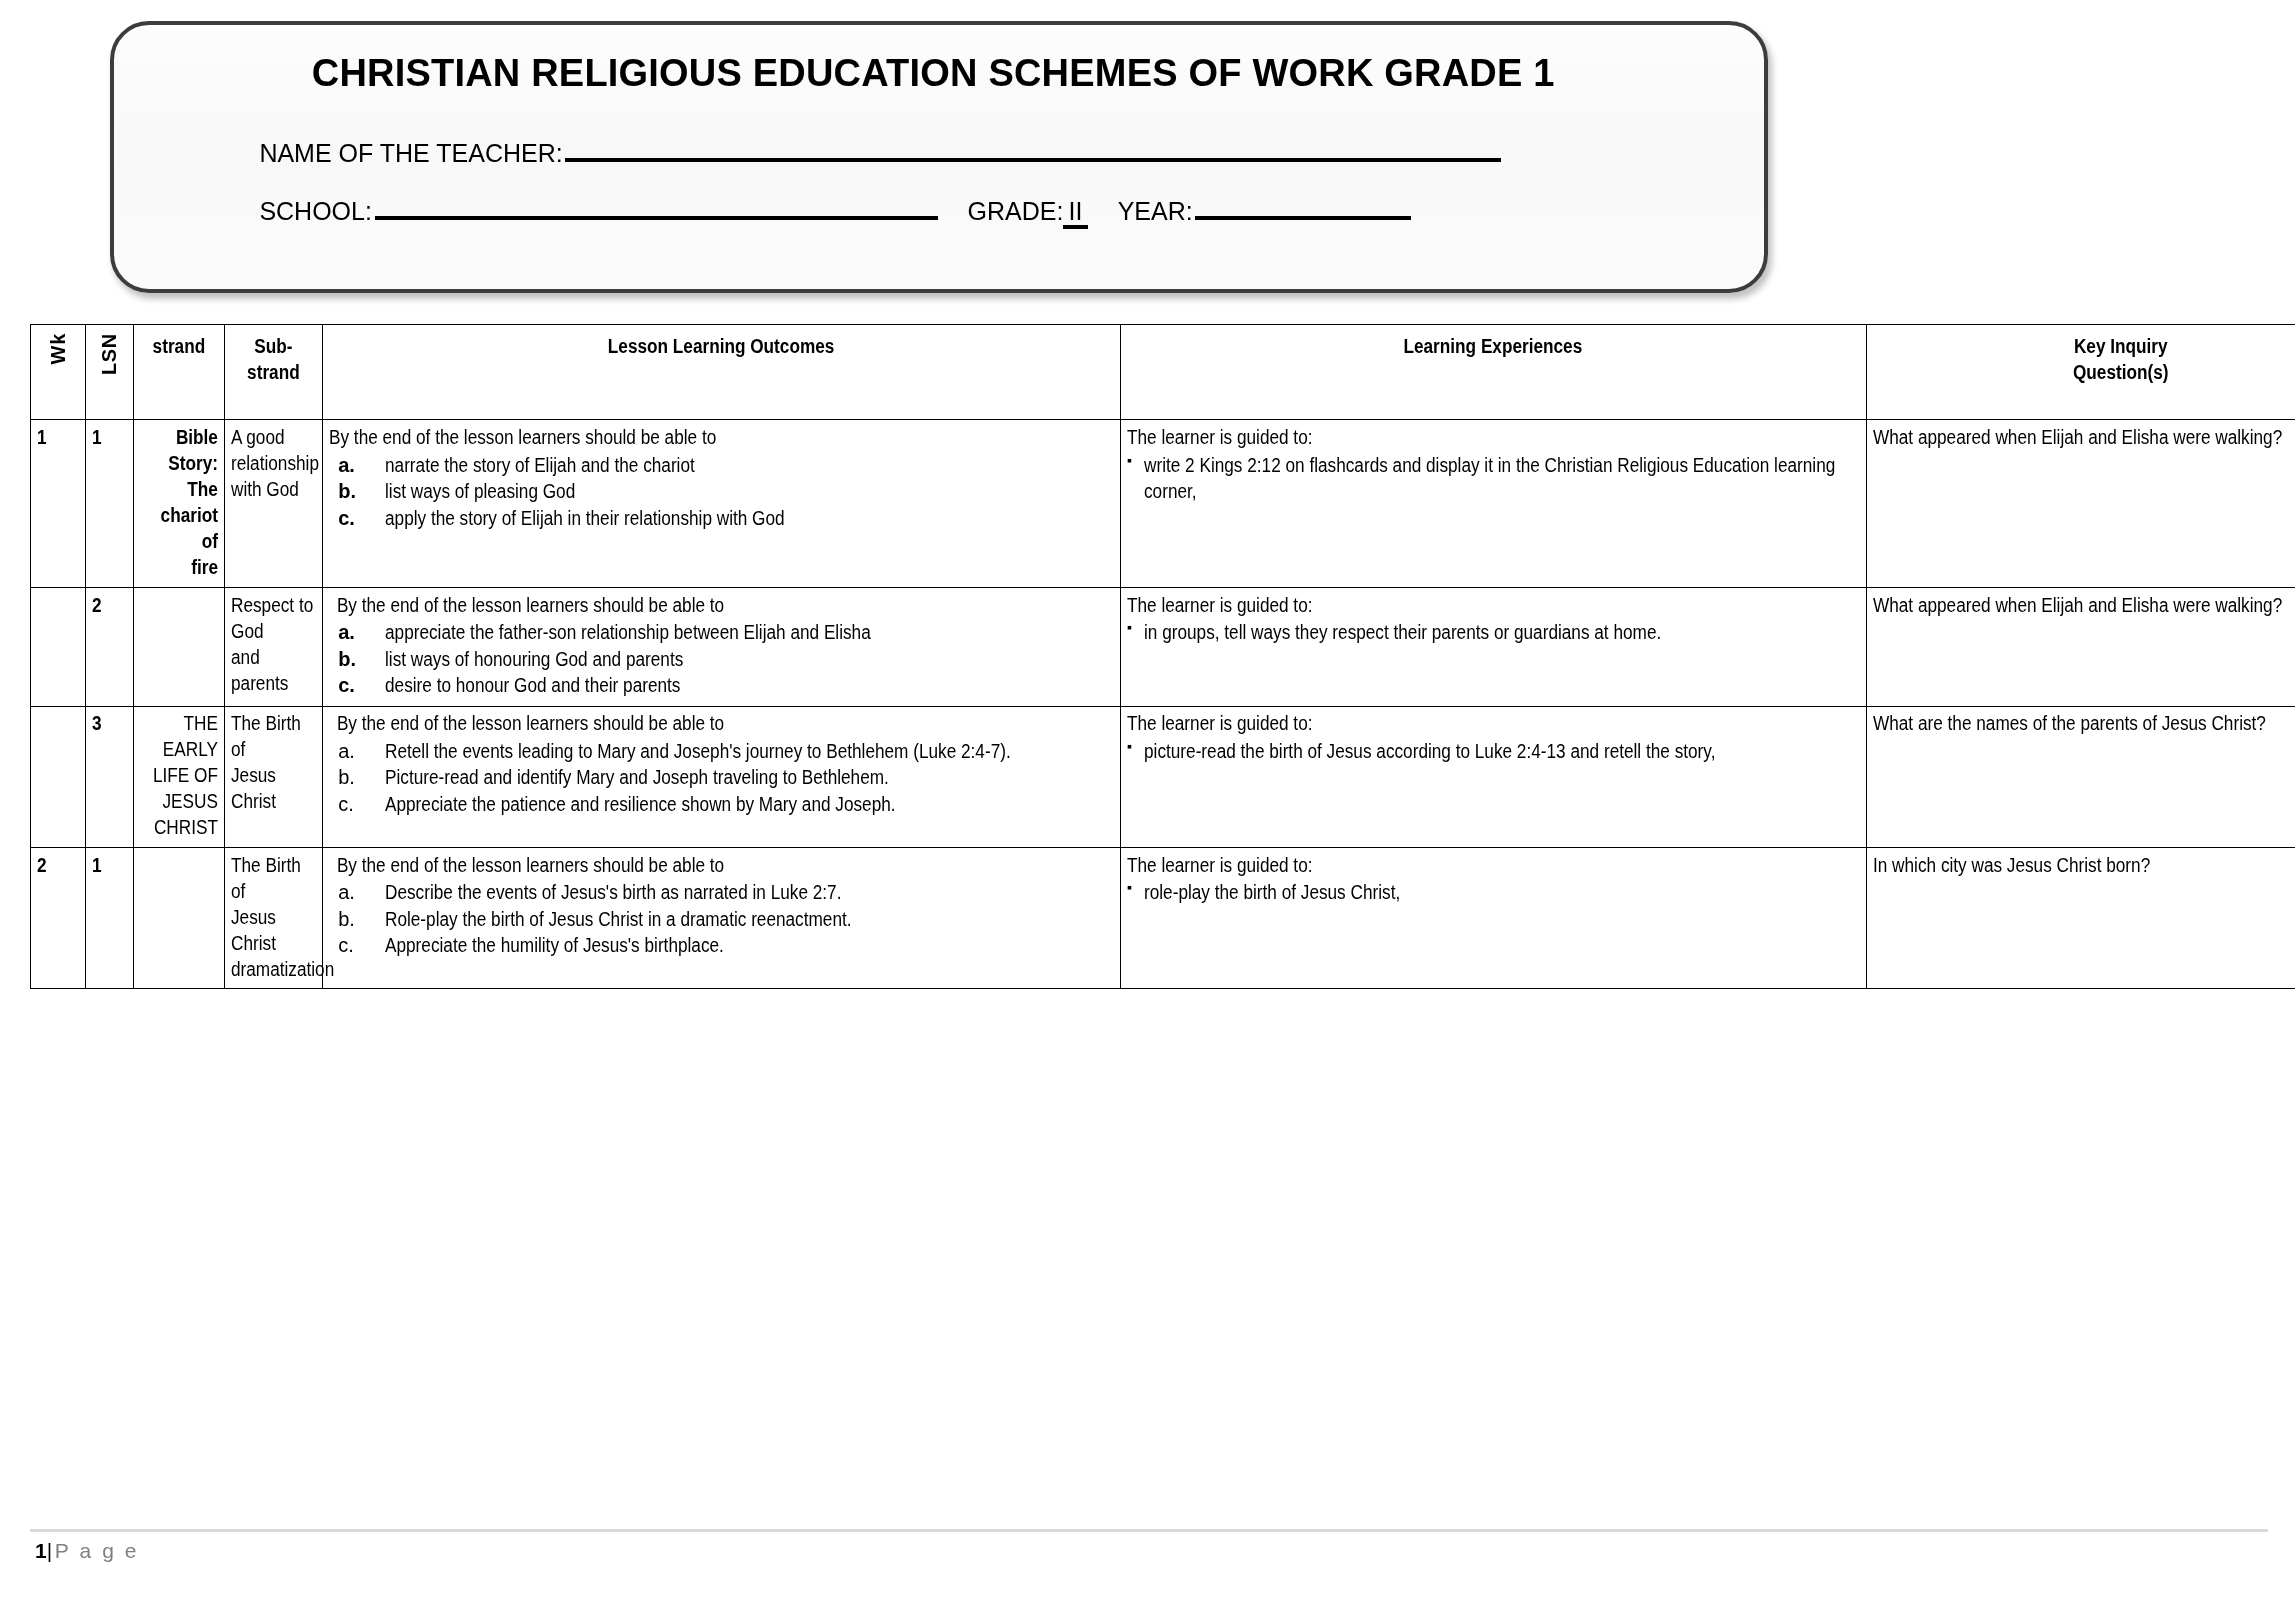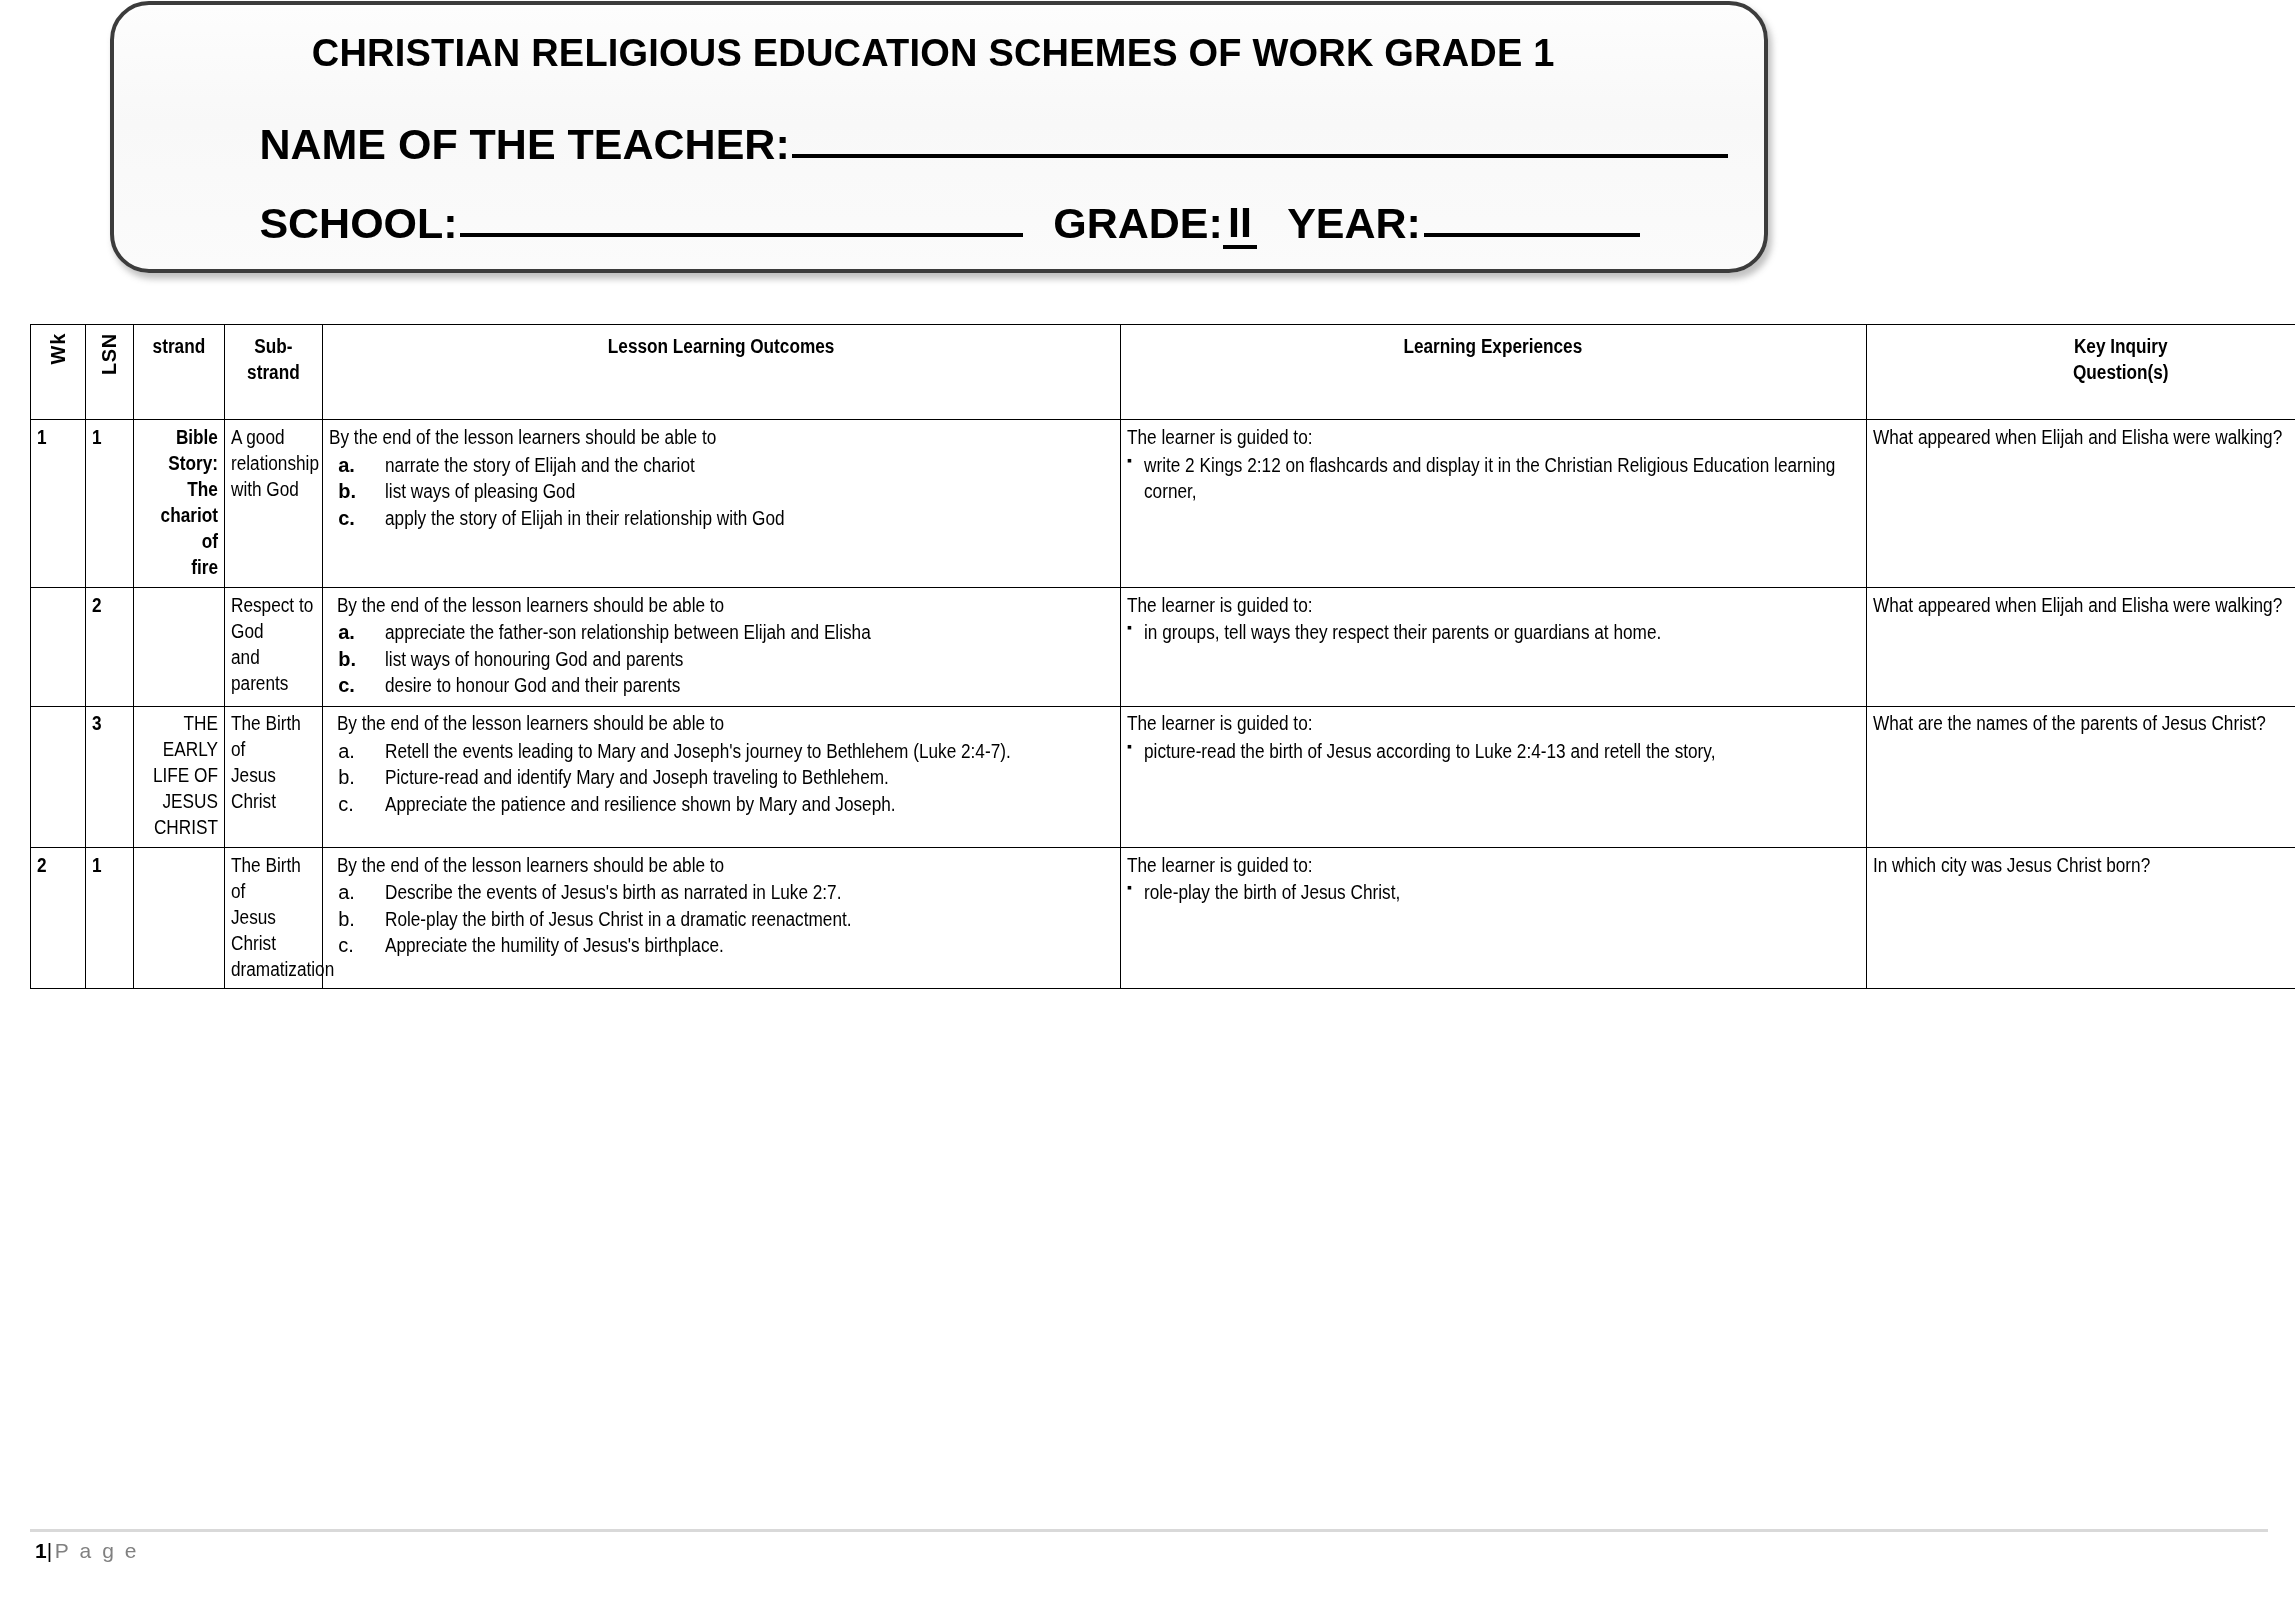--- a/index.html
+++ b/index.html
@@ -12,21 +12,21 @@
     height: 1623px;
     font-family: "Liberation Sans", "DejaVu Sans", sans-serif;
     position: relative;
     overflow: hidden;
   }
 
   
   .header-box {
     position: absolute;
     left: 110px;
-    top: 1px;
+    top: 21px;
     width: 1658px;
     height: 272px;
     box-sizing: border-box;
     border: 4.6px solid #3c3c3c;
     border-radius: 39px;
     background: linear-gradient(180deg, #fdfdfd 0%, #f8f8f8 45%, #fbfbfb 100%);
     box-shadow: 3.9px 5.2px 5.9px rgba(120,120,120,0.45),
                 inset 0 2px 3.9px rgba(255,255,255,0.9);
   }
   .header-inner {
@@ -39,22 +39,22 @@
     font-weight: bold;
     font-size: 38px;
     letter-spacing: 0.2px;
     color: #000;
     text-align: center;
     white-space: nowrap;
     line-height: 1.08;
     margin-top: 10.5px;
   }
   .field-line {
-    font-weight: bold;
-    font-size: 43px;
+    font-weight: normal;
+    font-size: 25px;
     color: #000;
     white-space: nowrap;
     padding-left: 131px;
     line-height: 1.05;
   }
   .field-line.teacher { margin-top: 41px; }
   .field-line.school  { margin-top: 27.5px; }
   .blank {
     display: inline-block;
     border-bottom: 4.6px solid #000;

